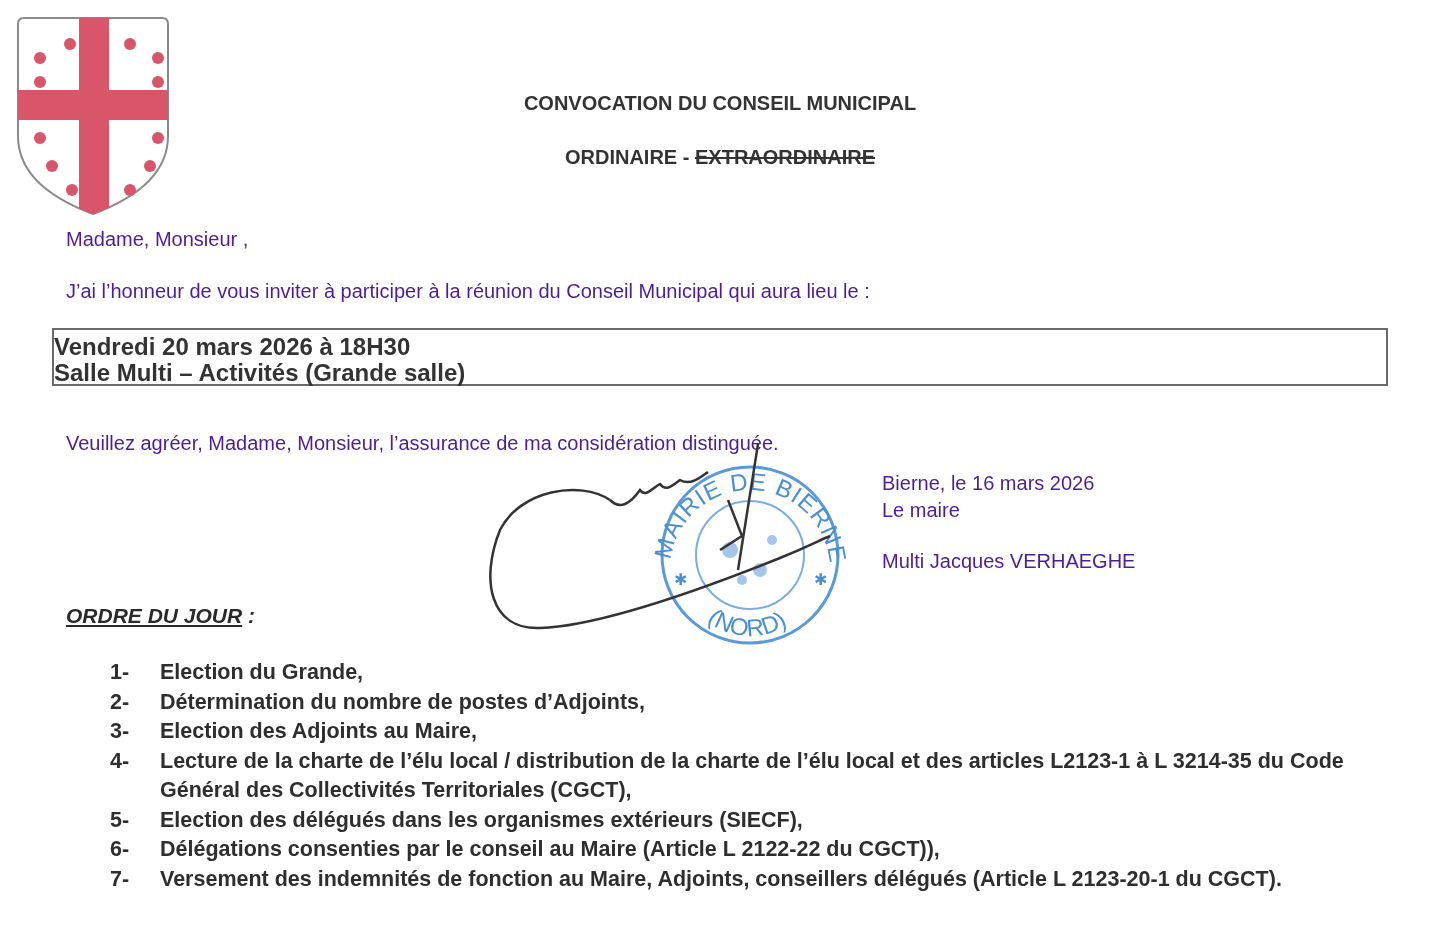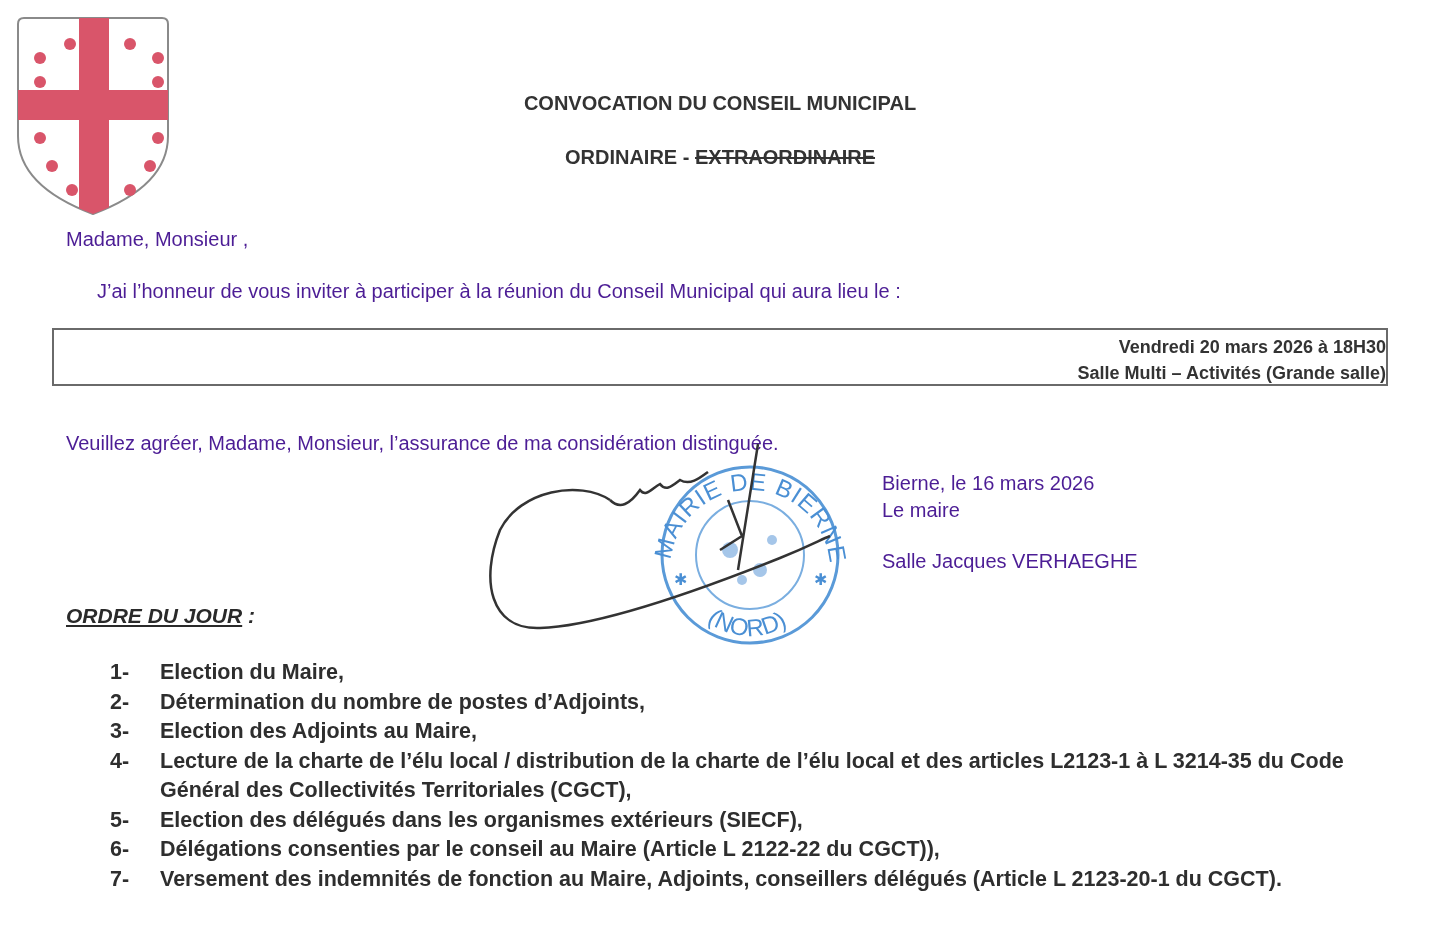--- a/index.html
+++ b/index.html
@@ -11,25 +11,25 @@
   .crest { left: 12px; top: 16px; width: 162px; height: 200px; }
   .title {
     left: 0; width: 1440px; text-align: center; font-weight: bold;
     font-size: 20px; color: #333;
   }
   .title1 { top: 92px; left: 0; width: 1440px; }
   .title2 { top: 146px; }
   .strike { text-decoration: line-through; margin-top: 40px; }
   .body-text { font-size: 20px; color: #4c1d95; }
   .salutation { left: 66px; top: 228px; }
-  .invite { left: 66px; top: 280px; margin-left: 31px; }
+  .invite { left: 66px; top: 280px; }
   .meeting-box {
     left: 52px; top: 328px; width: 1336px; height: 58px;
     border: 2px solid #6a6a6a; box-sizing: border-box; background: #fff;
-    text-align: right; font-weight: bold; font-size: 18px; color: #333;
+    text-align: left; font-weight: bold; font-size: 24px; color: #333;
   }
   .meeting-box .line { line-height: 26px; }
   .meeting-box .line:first-child { margin-top: 4px; }
   .closing { left: 66px; top: 420px; margin-top: 12px; }
   .sigblock { left: 882px; top: 470px; line-height: 27px; }
   .sigblock .name { margin-top: 24px; }
   .seal { left: 480px; top: 440px; width: 380px; height: 210px; }
   .agenda-title {
     left: 66px; top: 604px; font-size: 21px; font-weight: bold; font-style: italic;
   }
@@ -112,31 +112,31 @@
     </g>
     <path d="M130 60 C100 40 40 50 20 90 C0 140 10 190 60 188 C120 186 220 150 300 118 C330 106 340 100 350 96" fill="none" stroke="#333" stroke-width="2.5"></path>
     <path d="M130 60 C140 70 150 64 160 50 C166 58 172 48 180 44 C186 52 192 46 200 40 C210 46 220 38 228 32" fill="none" stroke="#333" stroke-width="2.5"></path>
     <path d="M278 4 L258 130 M248 60 L262 96 L240 110" fill="none" stroke="#333" stroke-width="2.5"></path>
   </svg>
 </div>
 
 <div class="abs body-text sigblock">
   <div>Bierne, le 16 mars 2026</div>
   <div>Le maire</div>
-  <div class="name">Salle Jacques VERHAEGHE</div>
+  <div class="name">Multi Jacques VERHAEGHE</div>
 </div>
 
 <div class="abs agenda-title">
   <span class="u">ORDRE DU JOUR</span><span> :</span>
 </div>
 
 <div class="abs agenda">
   <div class="item">
     <span class="num">1-</span>
-    <span class="txt">Election du Maire,</span>
+    <span class="txt">Election du Grande,</span>
   </div>
   <div class="item">
     <span class="num">2-</span>
     <span class="txt">Détermination du nombre de postes d’Adjoints,</span>
   </div>
   <div class="item">
     <span class="num">3-</span>
     <span class="txt">Election des Adjoints au Maire,</span>
   </div>
   <div class="item">

